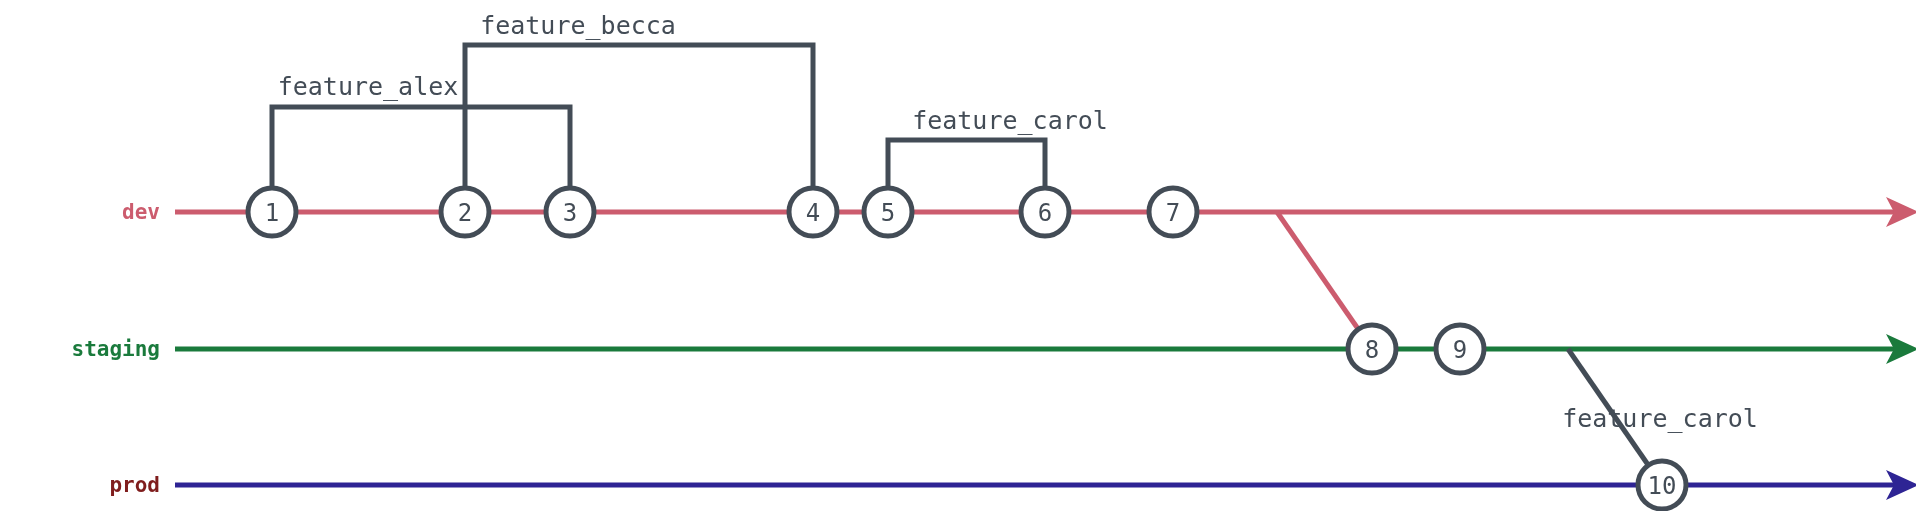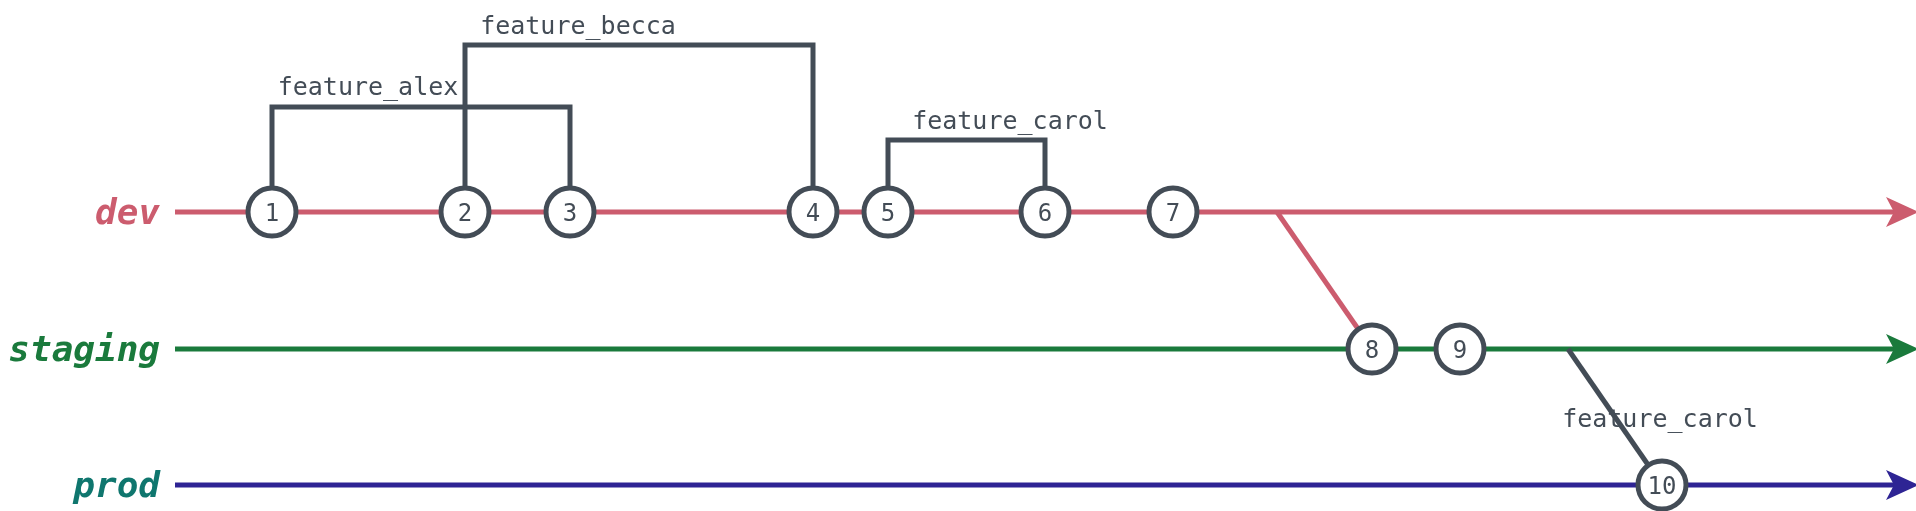--- a/index.html
+++ b/index.html
@@ -22,25 +22,24 @@
     position: absolute;
     top: 0;
     left: 0;
     width: 1916px;
     height: 511px;
   }
   .branch-label {
     position: absolute;
     font-family: "DejaVu Sans Mono", monospace;
     font-weight: bold;
-    font-size: 36px;
+    font-size: 21px;
     line-height: 1;
     white-space: nowrap;
     transform: translateY(-50%);
-    font-style: italic;
   }
   .feature-label {
     position: absolute;
     font-family: "DejaVu Sans Mono", monospace;
     font-size: 25px;
     line-height: 1;
     white-space: nowrap;
     color: #434C56;
     transform: translate(-50%, -100%);
   }
@@ -122,21 +121,21 @@
         <g>
           <circle cx="1662" cy="485" r="24" fill="#ffffff" stroke="#434C56" stroke-width="5"></circle>
           <text x="1662" y="486" class="node-text">10</text>
         </g>
       </g>
   </svg>
 
   <div id="branch-labels">
       <div class="branch-label" style="color: rgb(204, 92, 110); left: 160px; top: 212px; transform: translate(-100%, -50%);">dev</div>
       <div class="branch-label" style="color: rgb(26, 122, 60); left: 160px; top: 349px; transform: translate(-100%, -50%);">staging</div>
-      <div class="branch-label" style="color: #0f766e; left: 160px; top: 485px; transform: translate(-100%, -50%);">prod</div>
+      <div class="branch-label" style="color: #7f1d1d; left: 160px; top: 485px; transform: translate(-100%, -50%);">prod</div>
     </div>
   <div id="feature-labels">
       <div class="feature-label" style="left: 368px; top: 99px;">feature_alex</div>
       <div class="feature-label" style="left: 578px; top: 38px;">feature_becca</div>
       <div class="feature-label" style="left: 1010px; top: 133px;">feature_carol</div>
     </div>
   <div id="edge-labels">
       <div class="feature-label" style="left: 1660px; top: 418px; transform: translate(-50%, -50%);">feature_carol</div>
     </div>
 </div>

